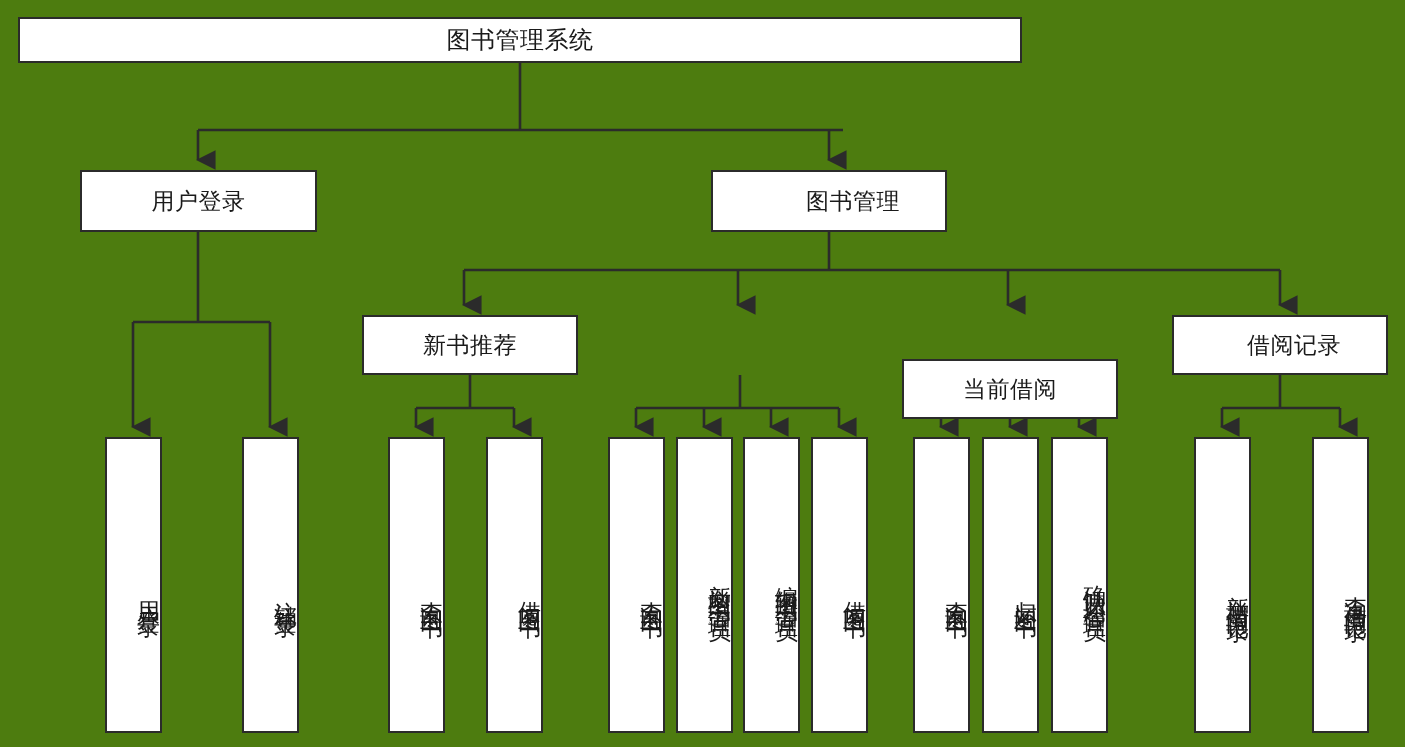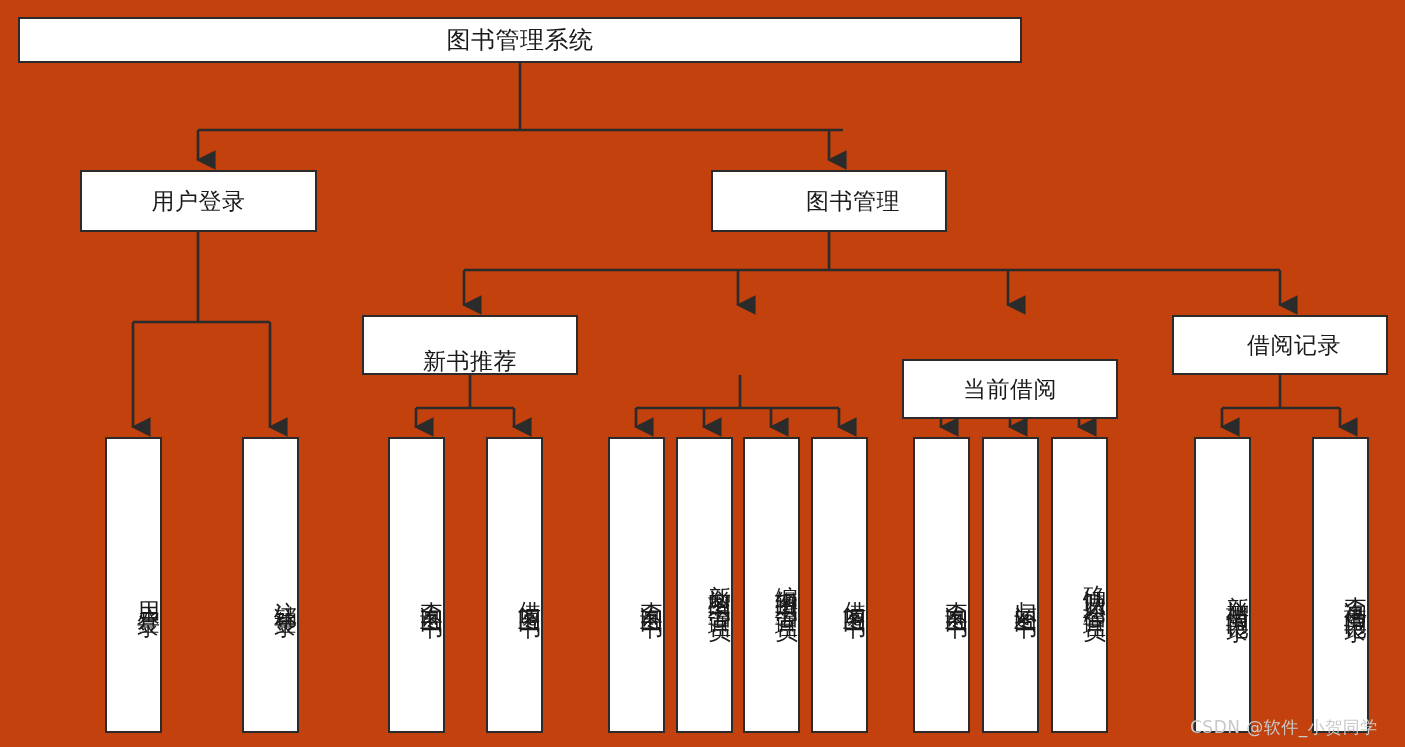--- a/index.html
+++ b/index.html
@@ -7,21 +7,21 @@
     padding: 0;
     background: #ffffff;
   }
   body {
     font-family: "DejaVu Sans", "Liberation Sans", sans-serif;
   }
   #canvas {
     position: relative;
     width: 1405px;
     height: 747px;
-    background: #c2410c;
+    background: #4d7c0f;
     overflow: hidden;
   }
   #edges {
     position: absolute;
     left: 0;
     top: 0;
     width: 1405px;
     height: 747px;
   }
   .node {
@@ -120,21 +120,21 @@
     <span>图书管理系统</span>
   </div>
 
   <div class="node node-h" style="left:80px; top:170px; width:237px; height:62px;">
     <span>用户登录</span>
   </div>
   <div class="node node-h" style="left:711px; top:170px; width:236px; height:62px;padding-left:48px;">
     <span>图书管理</span>
   </div>
 
-  <div class="node node-h" style="left:362px; top:315px; width:216px; height:60px;align-items:flex-end;">
+  <div class="node node-h" style="left:362px; top:315px; width:216px; height:60px;">
     <span>新书推荐</span>
   </div>
   <div class="node node-h" style="left:902px; top:315px; width:216px; height:60px;margin-top:44px;">
     <span>当前借阅</span>
   </div>
   <div class="node node-h" style="left:1172px; top:315px; width:216px; height:60px;padding-left:28px;">
     <span>借阅记录</span>
   </div>
 
   <div class="node node-v" style="left:105px; top:437px; width:57px; height:296px;">
@@ -174,15 +174,14 @@
     <span>确认归还（管理员）</span>
   </div>
 
   <div class="node node-v" style="left:1194px; top:437px; width:57px; height:296px;">
     <span>新增借阅记录</span>
   </div>
   <div class="node node-v" style="left:1312px; top:437px; width:57px; height:296px;">
     <span>查询借阅记录</span>
   </div>
 
-  <div class="watermark" style="left:1190px; top:716px;">CSDN @软件_小贺同学</div>
 
 </div>
 
 </body></html>

